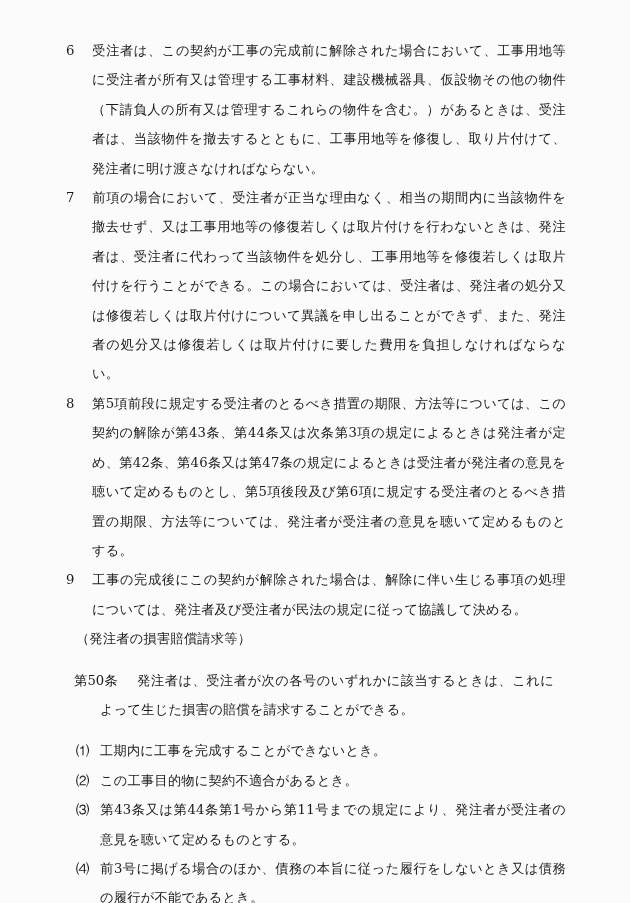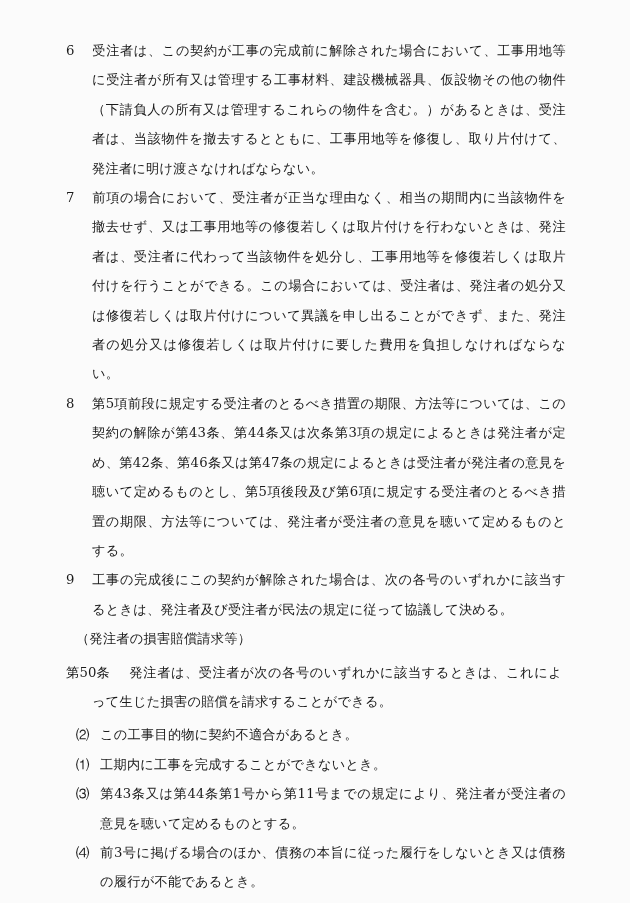--- a/index.html
+++ b/index.html
@@ -28,21 +28,21 @@
   .doc-body {
     font-size: 13.2px;
     line-height: 29.4px;
     text-align: justify;
     text-justify: inter-character;
     letter-spacing: 0.02em;
   }
 
   
   .article {
-    margin: 4px;
+    margin: 12px;
     padding: 0;
     text-indent: 0;
     padding-left: 26px;
   }
   .article > .art-label {
     margin-left: -26px;
   }
   .article .gap-wide {
     display: inline-block;
     width: 1.45em;
@@ -94,22 +94,22 @@
   }
 </style>
 </head>
 <body style="background: rgb(251, 251, 251); color: rgb(26, 26, 26);">
 
 <div id="page" style="background: rgb(251, 251, 251);">
   <div class="doc-body" id="doc-body">
       <p class="para"><span class="para-num num">6</span><span>受注者は、この契約が工事の完成前に解除された場合において、工事用地等に受注者が所有又は管理する工事材料、建設機械器具、仮設物その他の物件（下請負人の所有又は管理するこれらの物件を含む。）があるときは、受注者は、当該物件を撤去するとともに、工事用地等を修復し、取り片付けて、発注者に明け渡さなければならない。</span></p>
       <p class="para"><span class="para-num num">7</span><span>前項の場合において、受注者が正当な理由なく、相当の期間内に当該物件を撤去せず、又は工事用地等の修復若しくは取片付けを行わないときは、発注者は、受注者に代わって当該物件を処分し、工事用地等を修復若しくは取片付けを行うことができる。この場合においては、受注者は、発注者の処分又は修復若しくは取片付けについて異議を申し出ることができず、また、発注者の処分又は修復若しくは取片付けに要した費用を負担しなければならない。</span></p>
       <p class="para"><span class="para-num num">8</span><span>第5項前段に規定する受注者のとるべき措置の期限、方法等については、この契約の解除が第43条、第44条又は次条第3項の規定によるときは発注者が定め、第42条、第46条又は第47条の規定によるときは受注者が発注者の意見を聴いて定めるものとし、第5項後段及び第6項に規定する受注者のとるべき措置の期限、方法等については、発注者が受注者の意見を聴いて定めるものとする。</span></p>
-      <p class="para"><span class="para-num num">9</span><span>工事の完成後にこの契約が解除された場合は、次の各号のいずれかに該当するときは、発注者及び受注者が民法の規定に従って協議して決める。</span></p>
+      <p class="para"><span class="para-num num">9</span><span>工事の完成後にこの契約が解除された場合は、解除に伴い生じる事項の処理については、発注者及び受注者が民法の規定に従って協議して決める。</span></p>
       <p class="caption"><span>（発注者の損害賠償請求等）</span></p>
       <p class="article"><span class="art-label num">第50条</span><span class="gap-wide"></span><span>発注者は、受注者が次の各号のいずれかに該当するときは、これによって生じた損害の賠償を請求することができる。</span></p>
+      <p class="item"><span class="item-num">⑴</span><span>工期内に工事を完成することができないとき。</span></p>
       <p class="item"><span class="item-num">⑵</span><span>この工事目的物に契約不適合があるとき。</span></p>
-      <p class="item"><span class="item-num">⑴</span><span>工期内に工事を完成することができないとき。</span></p>
       <p class="item"><span class="item-num">⑶</span><span>第43条又は第44条第1号から第11号までの規定により、発注者が受注者の意見を聴いて定めるものとする。</span></p>
       <p class="item"><span class="item-num">⑷</span><span>前3号に掲げる場合のほか、債務の本旨に従った履行をしないとき又は債務の履行が不能であるとき。</span></p>
       <p class="para"><span class="para-num num">2</span><span>次の各号のいずれかに該当するときは、前項の損害賠償に代えて、受注者は、</span></p>
     </div>
 </div>
 
 </body></html>

